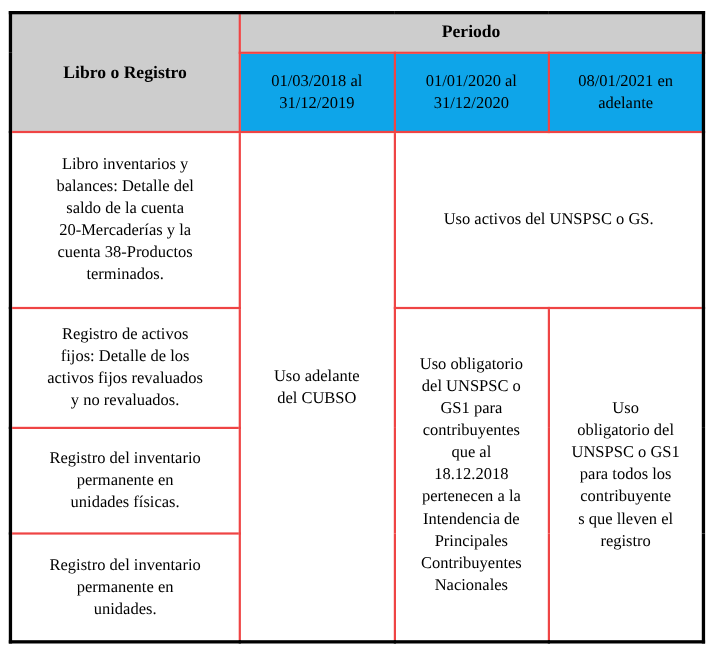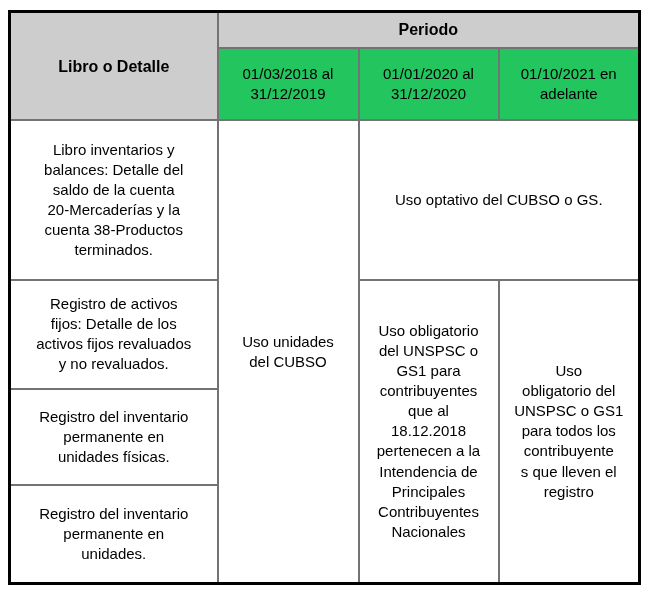--- a/index.html
+++ b/index.html
@@ -13,83 +13,83 @@
   table.reg-table {
     border-collapse: collapse;
     table-layout: fixed;
     margin: 10px 0 0 8px;
     width: 630px;
     height: 575px;
     border: 3px solid #000000;
   }
   table.reg-table th,
   table.reg-table td {
-    border: 2px solid #737373;
+    border: 2px solid #ef4444;
     text-align: center;
     vertical-align: middle;
     white-space: pre-line;
-    font-family: Liberation Sans, sans-serif;
+    font-family: Liberation Serif, serif;
     font-size: 15px;
     line-height: 1.34;
     color: #000000;
     padding: 2px 5px;
     overflow: hidden;
   }
   table.reg-table th {
     font-weight: bold;
     font-size: 16px;
   }
   .gray {
     background: #cdcdcd;
   }
   .date-cell {
     font-weight: normal;
     font-size: 15px;
-    background: #22c55e;
+    background: #0ea5e9;
   }
   tr.r-period   { height: 36px; }
   tr.r-dates    { height: 72px; }
   tr.r-body1    { height: 158px; }
   tr.r-body2    { height: 108px; }
   tr.r-body3    { height: 95px; }
   tr.r-body4    { height: 98px; }
 </style>
 </head>
 <body>
 
 <table class="reg-table">
   <colgroup>
     <col style="width:208px">
     <col style="width:141px">
     <col style="width:140px">
     <col style="width:141px">
   </colgroup>
   <tbody>
     <tr class="r-period">
-      <th class="gray" rowspan="2">Libro o Detalle</th>
+      <th class="gray" rowspan="2">Libro o Registro</th>
       <th class="gray" colspan="3">Periodo</th>
     </tr>
     <tr class="r-dates">
       <td class="date-cell">01/03/2018 al
 31/12/2019</td>
       <td class="date-cell">01/01/2020 al
 31/12/2020</td>
-      <td class="date-cell">01/10/2021 en
+      <td class="date-cell">08/01/2021 en
 adelante</td>
     </tr>
     <tr class="r-body1">
       <td>Libro inventarios y
 balances: Detalle del
 saldo de la cuenta
 20-Mercaderías y la
 cuenta 38-Productos
 terminados.</td>
-      <td rowspan="4">Uso unidades
+      <td rowspan="4">Uso adelante
 del CUBSO</td>
-      <td colspan="2">Uso optativo del CUBSO o GS.</td>
+      <td colspan="2">Uso activos del UNSPSC o GS.</td>
     </tr>
     <tr class="r-body2">
       <td>Registro de activos
 fijos: Detalle de los
 activos fijos revaluados
 y no revaluados.</td>
       <td rowspan="3">Uso obligatorio
 del UNSPSC o
 GS1 para
 contribuyentes

